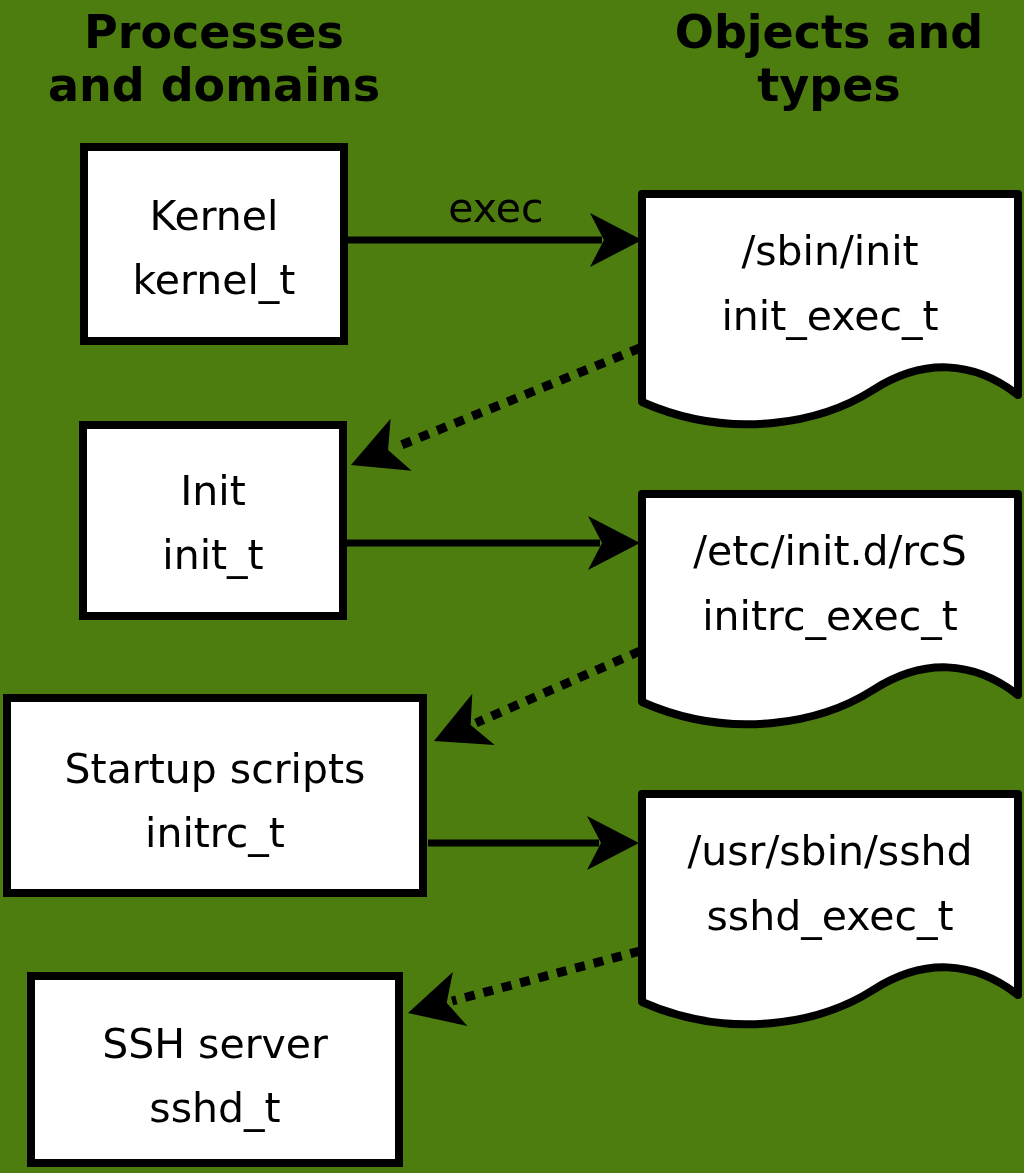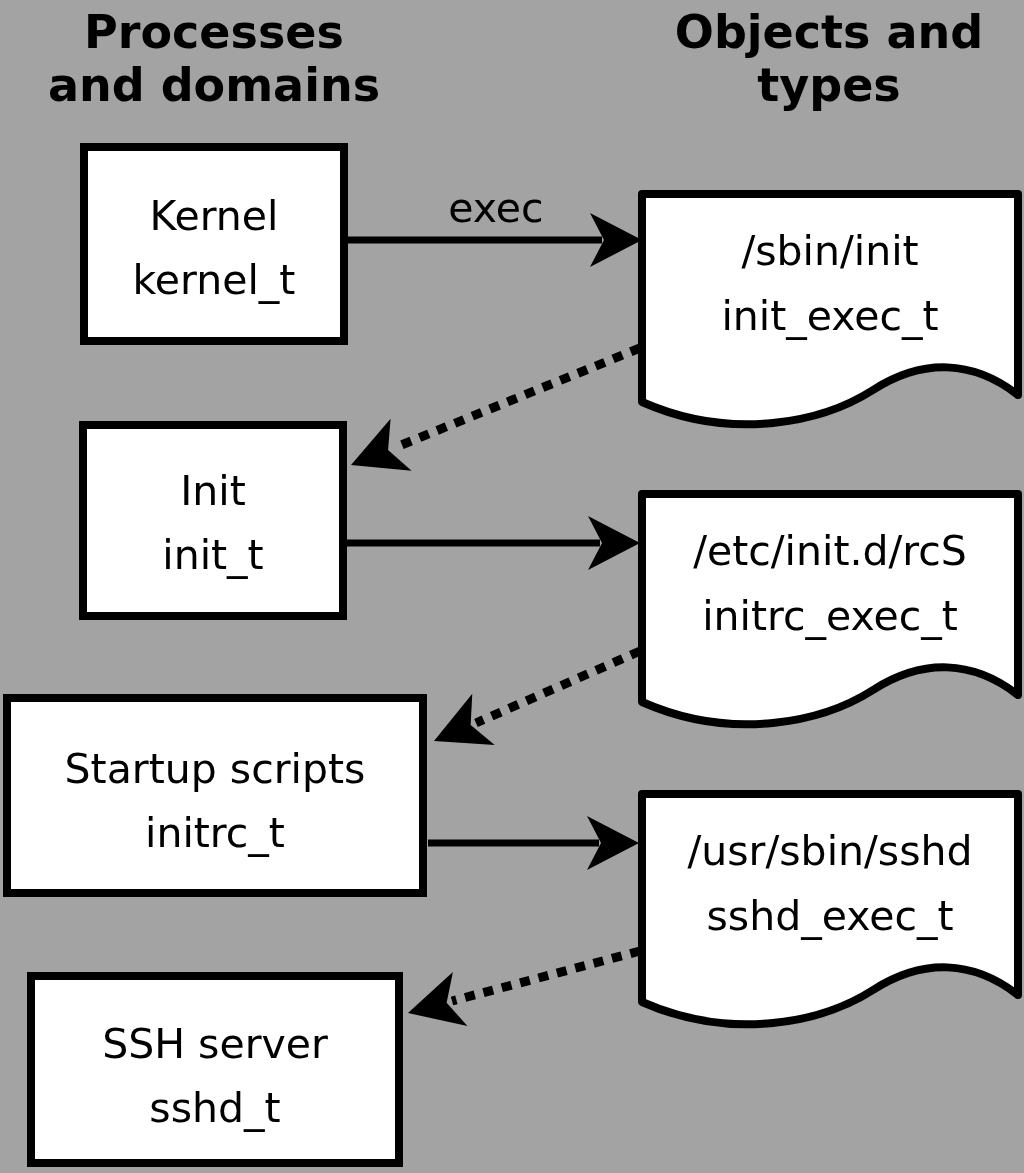--- a/index.html
+++ b/index.html
@@ -1,16 +1,16 @@
 <!DOCTYPE html>
 <html><head>
 <meta charset="utf-8">
 <style>
   html,body{margin:0;padding:0;background:#ffffff;}
-  .stage{position:relative;width:1024px;height:1173px;background:#a3a3a3;overflow:hidden;}
+  .stage{position:relative;width:1024px;height:1173px;background:#4d7c0f;overflow:hidden;}
   svg{display:block;}
   text{font-family:"DejaVu Sans","Liberation Sans",sans-serif;fill:#000000;}
   .hdr{font-size:46px;font-weight:bold;}
   .node-label{font-size:41px;font-weight:normal;}
   .edge-label{font-size:41px;font-weight:normal;}
   .proc-box{fill:#ffffff;stroke:#000000;stroke-width:8;}
   .doc-shape{fill:#ffffff;stroke:#000000;stroke-width:8;stroke-linejoin:round;}
   .solid-line{stroke:#000000;stroke-width:7;fill:none;}
   .dotted-line{stroke:#000000;stroke-width:9;fill:none;stroke-dasharray:10 9;stroke-linecap:butt;}
   .arrow-head{fill:#000000;stroke:none;}

